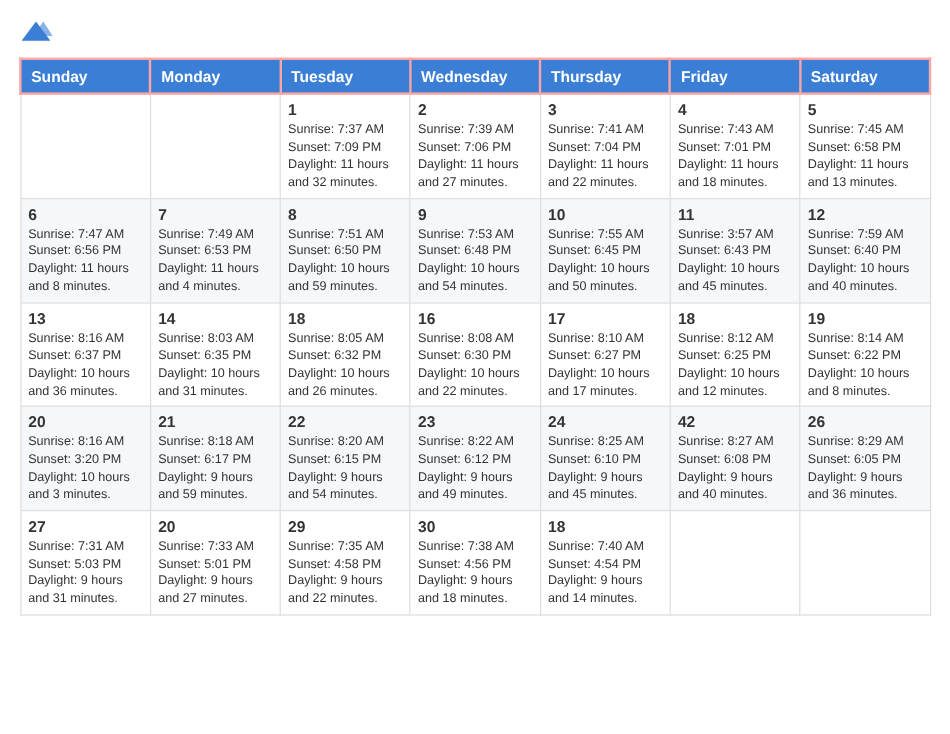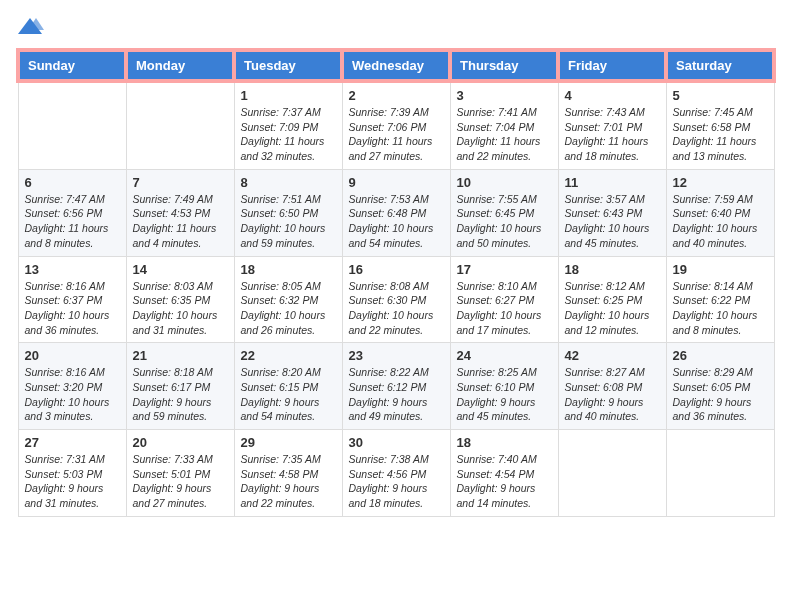--- a/index.html
+++ b/index.html
@@ -53,21 +53,21 @@
       border-collapse: collapse;
       border: 1px solid #ccc;
     }
     .calendar th {
       background-color: #3a7fd5;
       color: #fff;
       font-size: 13px;
       font-weight: bold;
       padding: 6px 8px;
       text-align: left;
-      border: 4px solid #fca5a5;
+      border: 2px solid #fca5a5;
     }
     .calendar td {
       vertical-align: top;
       border: 1px solid #ddd;
       padding: 5px 6px;
       width: 108px;
       min-height: 80px;
       background: #fff;
     }
     .calendar tr:nth-child(even) td {
@@ -77,21 +77,20 @@
       font-size: 13px;
       font-weight: bold;
       color: #333;
       display: block;
       margin-bottom: 2px;
     }
     .day-info {
       font-size: 10.5px;
       color: #333;
       line-height: 1.4;
-      font-style: italic;
     }
     .empty-cell {
       background: #fff;
     }
   </style>
 </head>
 <body>
 
 <div class="header">
   <div class="logo">
@@ -159,21 +158,21 @@
       <tr>
         <td>
           <span class="day-number">6</span>
           <div class="day-info">Sunrise: 7:47 AM
 Sunset: 6:56 PM
 Daylight: 11 hours and 8 minutes.</div>
         </td>
         <td>
           <span class="day-number">7</span>
           <div class="day-info">Sunrise: 7:49 AM
-Sunset: 4:53 PM
+Sunset: 6:53 PM
 Daylight: 11 hours and 4 minutes.</div>
         </td>
         <td>
           <span class="day-number">8</span>
           <div class="day-info">Sunrise: 7:51 AM
 Sunset: 6:50 PM
 Daylight: 10 hours and 59 minutes.</div>
         </td>
         <td>
           <span class="day-number">9</span>

